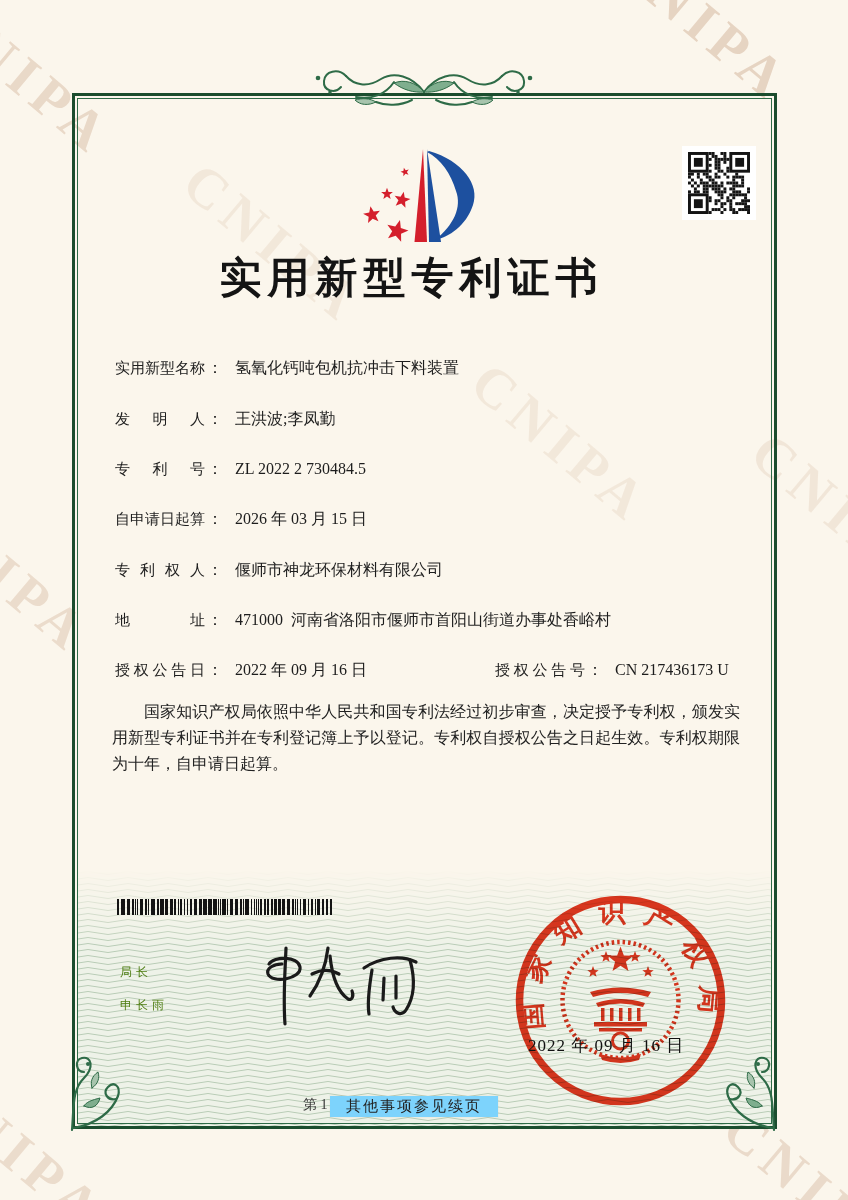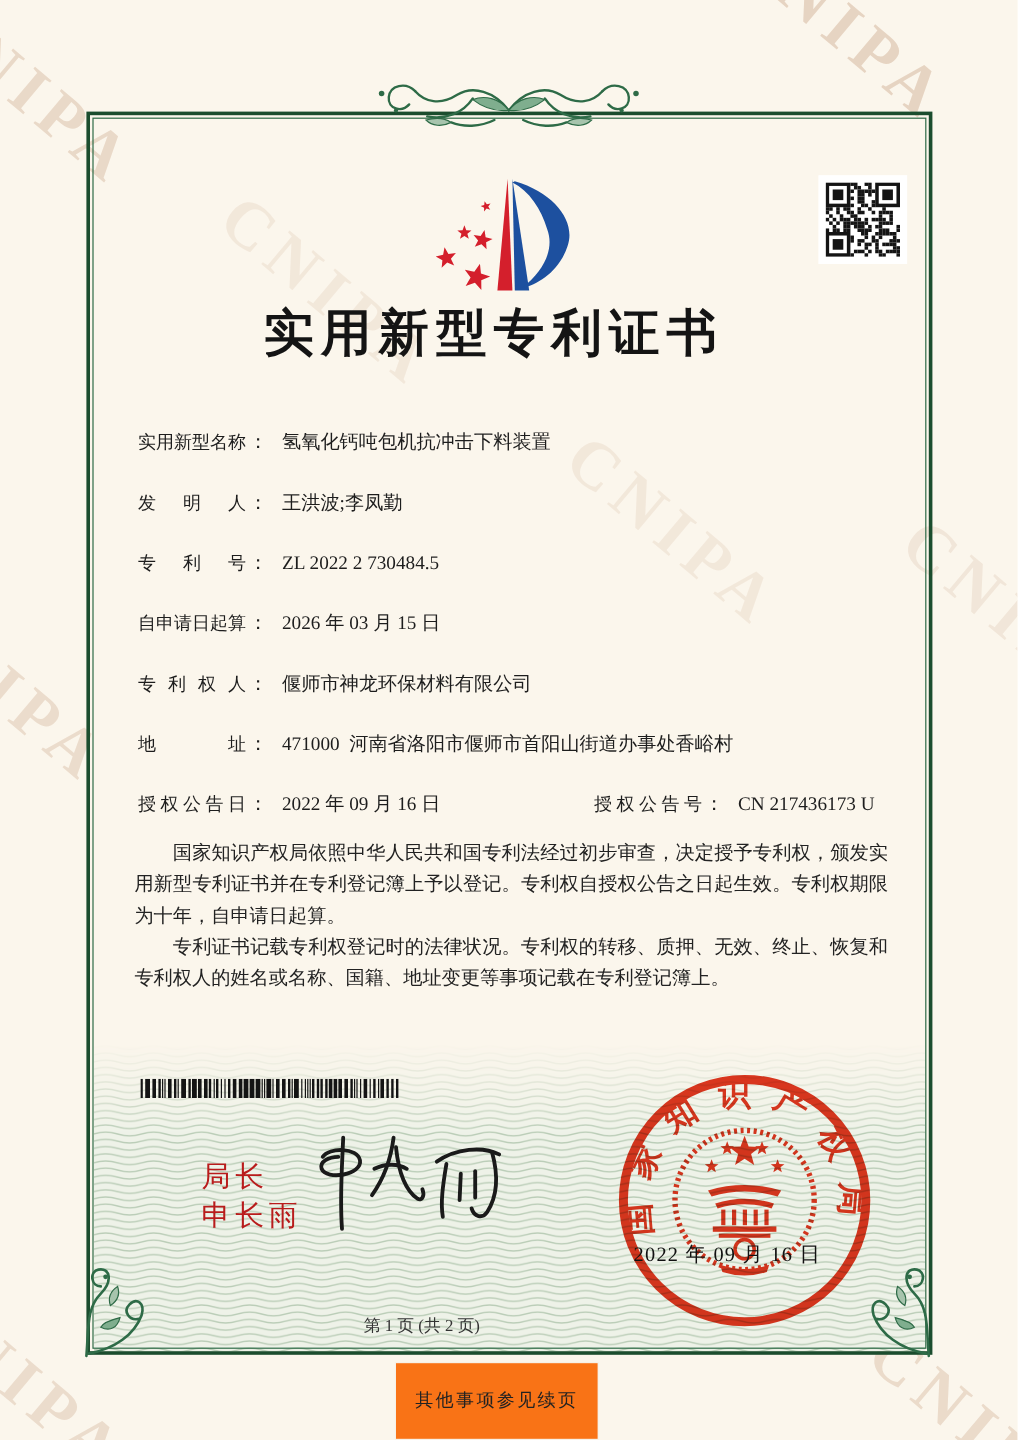--- a/index.html
+++ b/index.html
@@ -42,34 +42,34 @@
   .colon{margin-left:2px;}
   .fvalue{margin-left:12px;white-space:pre;}
   .frow2{position:absolute;left:380px;top:0;font-size:16px;white-space:nowrap;}
 
   .body-text{position:absolute;left:112px;top:699px;width:628px;z-index:4;
              font-size:16px;line-height:26px;color:#222;text-align:justify;}
   .body-text p{margin:0;text-indent:2em;font-family:Liberation Serif, serif;}
 
   .barcode{position:absolute;left:117px;top:899px;z-index:4;}
 
-  .officer{position:absolute;left:120px;z-index:4;font-size:24px;letter-spacing:4px;color:#b91c1c;margin-left:48px;}
+  .officer{position:absolute;left:120px;z-index:4;font-size:12px;letter-spacing:4px;color:#4d7c0f;}
   .officer.t1{top:964px;}
   .officer.t2{top:997px;}
   .signature{position:absolute;left:252px;top:936px;z-index:5;}
 
   .seal{position:absolute;left:508px;top:888px;z-index:4;mix-blend-mode:multiply;opacity:.95;}
   .seal-date{position:absolute;left:528px;top:1034px;z-index:6;font-size:17px;color:#111;
              letter-spacing:1px;white-space:pre;}
 
   .page-num{position:absolute;left:72px;top:1096px;width:559px;text-align:center;z-index:4;
             font-size:14px;color:#333;white-space:pre;}
 
-  .note{position:absolute;left:330px;top:1136px;z-index:4;background:#f97316;
-        padding:22px 16px;font-size:15px;letter-spacing:2px;color:#222;box-shadow:0 0 0 1px rgba(0,0,0,0.02);}
+  .note{position:absolute;left:330px;top:1096px;z-index:4;background:#7dd3fc;
+        padding:1px 16px;font-size:15px;letter-spacing:2px;color:#222;box-shadow:0 0 0 1px rgba(0,0,0,0.02);}
 </style>
 </head>
 <body>
 
 <div class="page">
 
   <div class="wm" style="left:-38px;top:-18px;opacity:.34;">CNIPA</div>
   <div class="wm" style="left:640px;top:-72px;opacity:.40;">CNIPA</div>
   <div class="wm" style="left:212px;top:150px;opacity:.16;">CNIPA</div>
   <div class="wm" style="left:500px;top:350px;opacity:.16;">CNIPA</div>
@@ -330,21 +330,20 @@
     <div class="frow" style="top:660px;">
       <span class="flabel">授权公告日</span><span class="colon">：</span><span class="fvalue">2022 年 09 月 16 日</span>
       <span class="frow2">
         <span class="flabel">授权公告号</span><span class="colon">：</span><span class="fvalue">CN 217436173 U</span>
       </span>
     </div>
   </div>
 
   <div class="body-text">
     <p>国家知识产权局依照中华人民共和国专利法经过初步审查，决定授予专利权，颁发实用新型专利证书并在专利登记簿上予以登记。专利权自授权公告之日起生效。专利权期限为十年，自申请日起算。</p>
-    <p>专利证书记载专利权登记时的法律状况。专利权的转移、质押、无效、终止、恢复和专利权人的姓名或名称、国籍、地址变更等事项记载在专利登记簿上。</p>
   </div>
 
   <div class="barcode">
     <svg id="barcode-svg" width="220" height="16" xmlns="http://www.w3.org/2000/svg">
         <rect x="0" y="0" width="2" height="16" fill="#141414"></rect>
         <rect x="4" y="0" width="4" height="16" fill="#141414"></rect>
         <rect x="10" y="0" width="3" height="16" fill="#141414"></rect>
         <rect x="15" y="0" width="2" height="16" fill="#141414"></rect>
         <rect x="18" y="0" width="1" height="16" fill="#141414"></rect>
         <rect x="20" y="0" width="1" height="16" fill="#141414"></rect>

